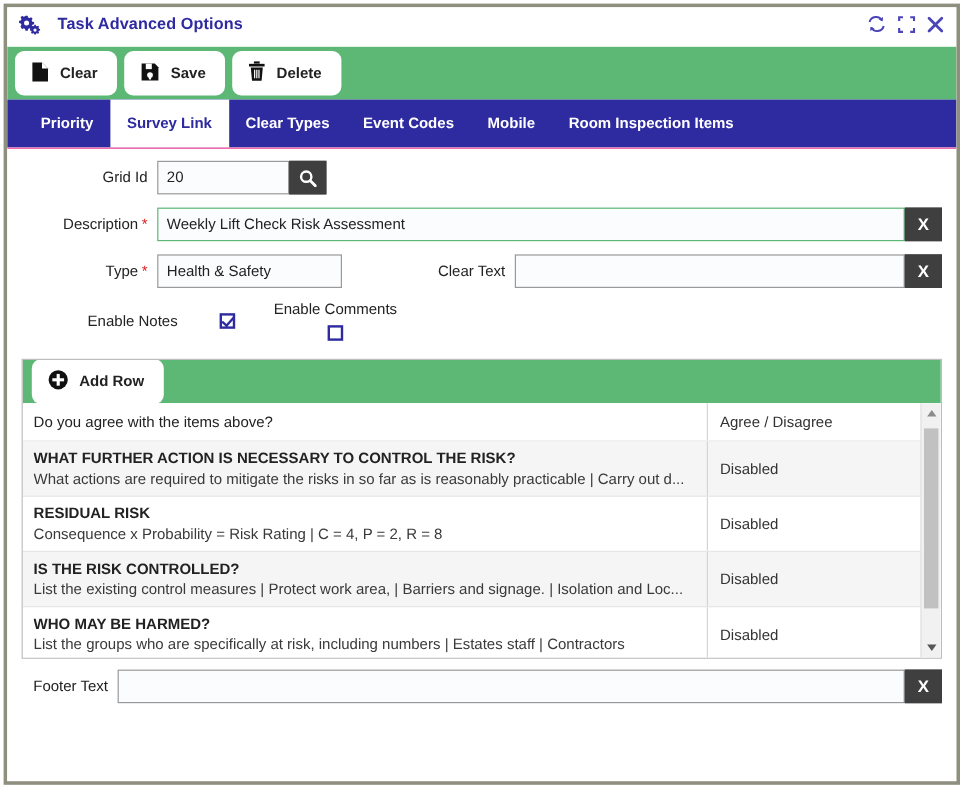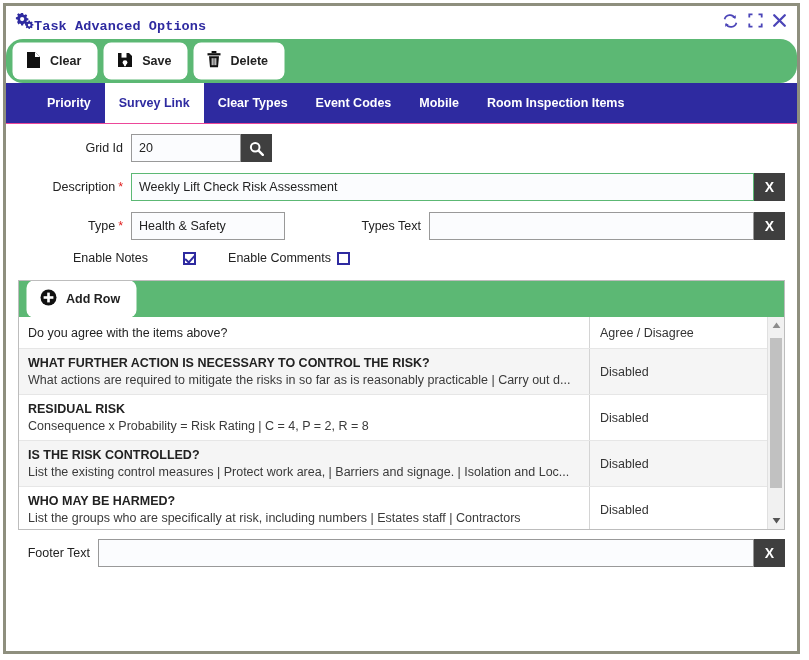--- a/index.html
+++ b/index.html
@@ -33,23 +33,22 @@
     height: 33px;
     min-height: 33px;
     background: #ffffff;
     display: flex;
     align-items: center;
     padding: 0 10px 0 9px;
     box-sizing: border-box;
   }
   .title-left {
     display: flex;
-    align-items: flex-end;
-    gap: 0;
-    font-family: Liberation Mono, monospace;
+    align-items: flex-start;
+    gap: 14px;
   }
   .title-text {
     color: #2e2aa0;
     font-size: 13.5px;
     font-weight: bold;
     letter-spacing: .1px;
   }
   .title-right {
     margin-left: auto;
     display: flex;
@@ -61,21 +60,20 @@
   
   .toolbar {
     height: 44px;
     min-height: 44px;
     background: #5cb874;
     display: flex;
     align-items: center;
     padding-left: 8px;
     gap: 9px;
     box-sizing: border-box;
-    border-radius: 17px;
   }
   .tbtn {
     height: 32px;
     background: #ffffff;
     border: 1px solid #ffffff;
     border-radius: 6px;
     box-shadow: 0 0 0 1.5px #ffffff;
     display: flex;
     align-items: center;
     gap: 9px;
@@ -87,21 +85,21 @@
   }
   .tbtn .lbl { line-height: 1; }
 
   
   .tabbar {
     height: 40px;
     min-height: 40px;
     background: #2e2aa0;
     display: flex;
     align-items: stretch;
-    padding-left: 27px;
+    padding-left: 14px;
     box-sizing: border-box;
   }
   .tab {
     display: flex;
     align-items: center;
     padding: 0 14px;
     color: #ffffff;
     font-size: 12.5px;
     font-weight: bold;
     cursor: pointer;
@@ -421,33 +419,33 @@
         <div class="sqbtn">
           <span>X</span>
         </div>
       </div>
 
       <div class="frow">
         <div class="flabel" style="width:105px;">
           <span>Type</span><span class="req">*</span>
         </div>
         <input class="inp" style="width: 154px; margin-left: 8px;" value="Health &amp; Safety">
-        <div class="flabel" style="width:118px;margin-left:18px;">Types Text</div>
+        <div class="flabel" style="width:118px;margin-left:18px;">Clear Text</div>
         <input class="inp" style="flex: 1 1 0%; margin-left: 8px;" value="">
         <div class="sqbtn">
           <span>X</span>
         </div>
       </div>
 
       <div class="cbrow">
         <div class="cbwrap" style="margin-left:55px;gap:35px;">
           <span class="cblabel">Enable Notes</span>
           <span class="cbox checked"></span>
         </div>
-        <div class="cbwrap" style="margin-left:32px;">
+        <div class="cbwrap" style="margin-left:32px;flex-direction:column;">
           <span class="cblabel">Enable Comments</span>
           <span class="cbox"></span>
         </div>
       </div>
     </div>
 
     <div class="grid-panel">
 
       <div class="grid-toolbar">
         <div class="tbtn">

